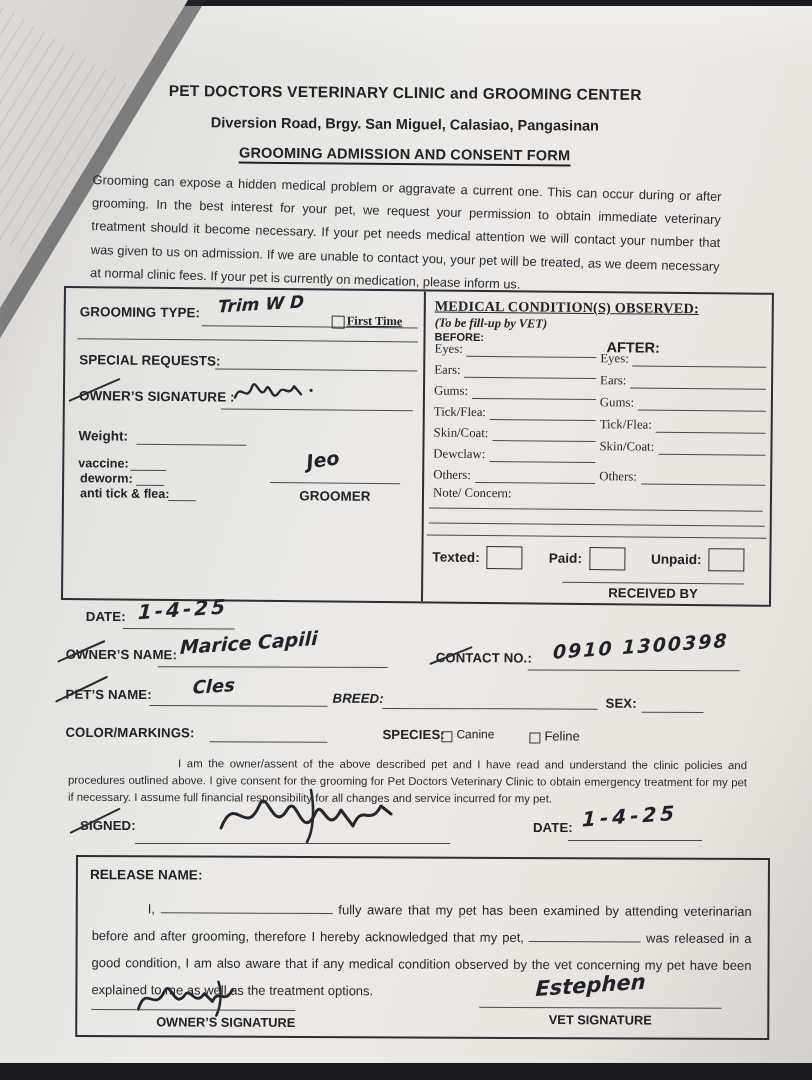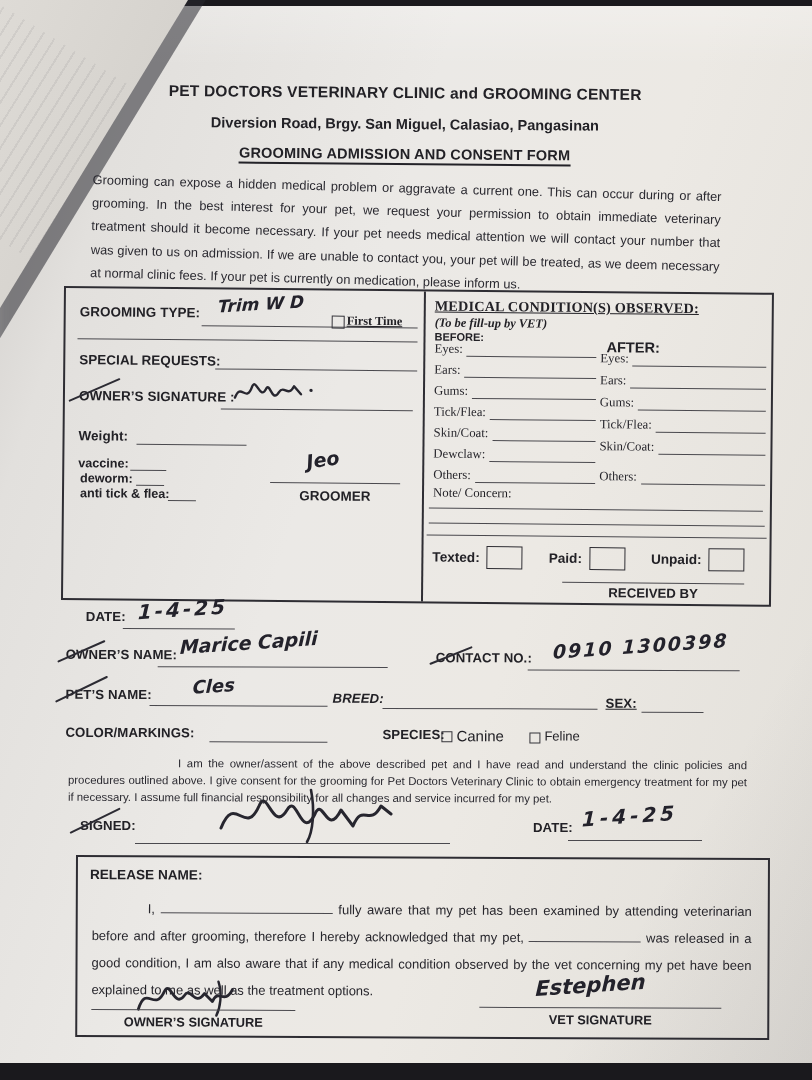--- a/index.html
+++ b/index.html
@@ -251,28 +251,28 @@
     <div class="slash" style="left:432px;top:663px;width:46px;transform:rotate(-22deg);"></div>
     <span class="hw abs" style="left:555px;top:634px;font-size:19px;letter-spacing:2px;">0910 1300398</span>
     <div class="aln" style="left:530px;top:669px;width:212px;"></div>
 
     <div class="abs fl" style="left:68px;top:688px;">PET’S NAME:</div>
     <div class="slash" style="left:58px;top:702px;width:58px;transform:rotate(-26deg);"></div>
     <span class="hw abs" style="left:195px;top:676px;font-size:18px;">Cles</span>
     <div class="aln" style="left:152px;top:706px;width:178px;"></div>
     <div class="abs fl" style="left:335px;top:691px;font-style:italic;">BREED:</div>
     <div class="aln" style="left:385px;top:708px;width:215px;"></div>
-    <div class="abs fl" style="left:608px;top:695px;text-decoration:underline;">SEX:</div>
+    <div class="abs fl" style="left:608px;top:695px;">SEX:</div>
     <div class="aln" style="left:644px;top:711px;width:62px;"></div>
 
     <div class="abs fl" style="left:68px;top:726px;">COLOR/MARKINGS:</div>
     <div class="aln" style="left:212px;top:742px;width:118px;"></div>
     <div class="abs fl" style="left:385px;top:727px;">SPECIES:</div>
     <span class="cb abs" style="left:444px;top:731px;width:9px;height:9px;"></span>
-    <div class="abs" style="left:459px;top:727px;font-size:15px;">Canine</div>
+    <div class="abs" style="left:459px;top:727px;font-size:12px;">Canine</div>
     <span class="cb abs" style="left:532px;top:732px;width:9px;height:9px;"></span>
     <div class="abs" style="left:547px;top:728px;font-size:13px;">Feline</div>
   </div>
 
   <div class="abs consent">I am the owner/assent of the above described pet and I have read and understand the clinic policies and procedures outlined above. I give consent for the grooming for Pet Doctors Veterinary Clinic to obtain emergency treatment for my pet if necessary. I assume full financial responsibility for all changes and service incurred for my pet.</div>
 
   <div class="abs fl" style="left:80px;top:818px;">SIGNED:</div>
   <div class="slash" style="left:70px;top:832px;width:56px;transform:rotate(-26deg);"></div>
   <svg class="scribble" style="left:215px;top:780px;" width="190" height="64" viewBox="0 0 190 64">
     <path d="M6,48 C20,12 30,58 44,26 C52,6 58,54 72,30 C82,12 86,62 100,34 C108,16 112,58 126,30 L138,46 C148,22 154,48 166,26 L176,34" stroke-width="3"></path>
@@ -291,20 +291,20 @@
       <span>fully aware that my pet has been examined by attending veterinarian before and after grooming, therefore I hereby acknowledged that my pet,</span>
       <span class="ln" style="width:112px;"></span>
       <span>was released in a good condition, I am also aware that if any medical condition observed by the vet concerning my pet have been explained to me as well as the treatment options.</span>
     </div>
 
     <svg class="scribble" style="left:55px;top:118px;" width="120" height="44" viewBox="0 0 120 44">
       <path d="M6,34 C14,8 22,38 32,16 C38,4 42,34 52,20 C58,10 62,32 72,18 L80,26 C86,12 92,30 100,14" stroke-width="2.8"></path>
       <path d="M86,6 C90,18 88,32 84,40" stroke-width="2.4"></path>
     </svg>
     <div class="aln" style="left:14px;top:152px;width:204px;"></div>
-    <div class="abs" style="left:14px;top:157px;width:204px;text-align:center;font-size:12.8px;font-weight:bold;">OWNER’S SIGNATURE</div>
+    <div class="abs" style="left:14px;top:157px;width:204px;text-align:right;font-size:12.8px;font-weight:bold;">OWNER’S SIGNATURE</div>
 
     <span class="hw abs" style="left:458px;top:114px;font-size:21px;">Estephen</span>
     <div class="aln" style="left:402px;top:148px;width:242px;"></div>
     <div class="abs" style="left:402px;top:153px;width:242px;text-align:center;font-size:12.8px;font-weight:bold;">VET SIGNATURE</div>
   </div>
 
 </div>
 
 </body></html>

